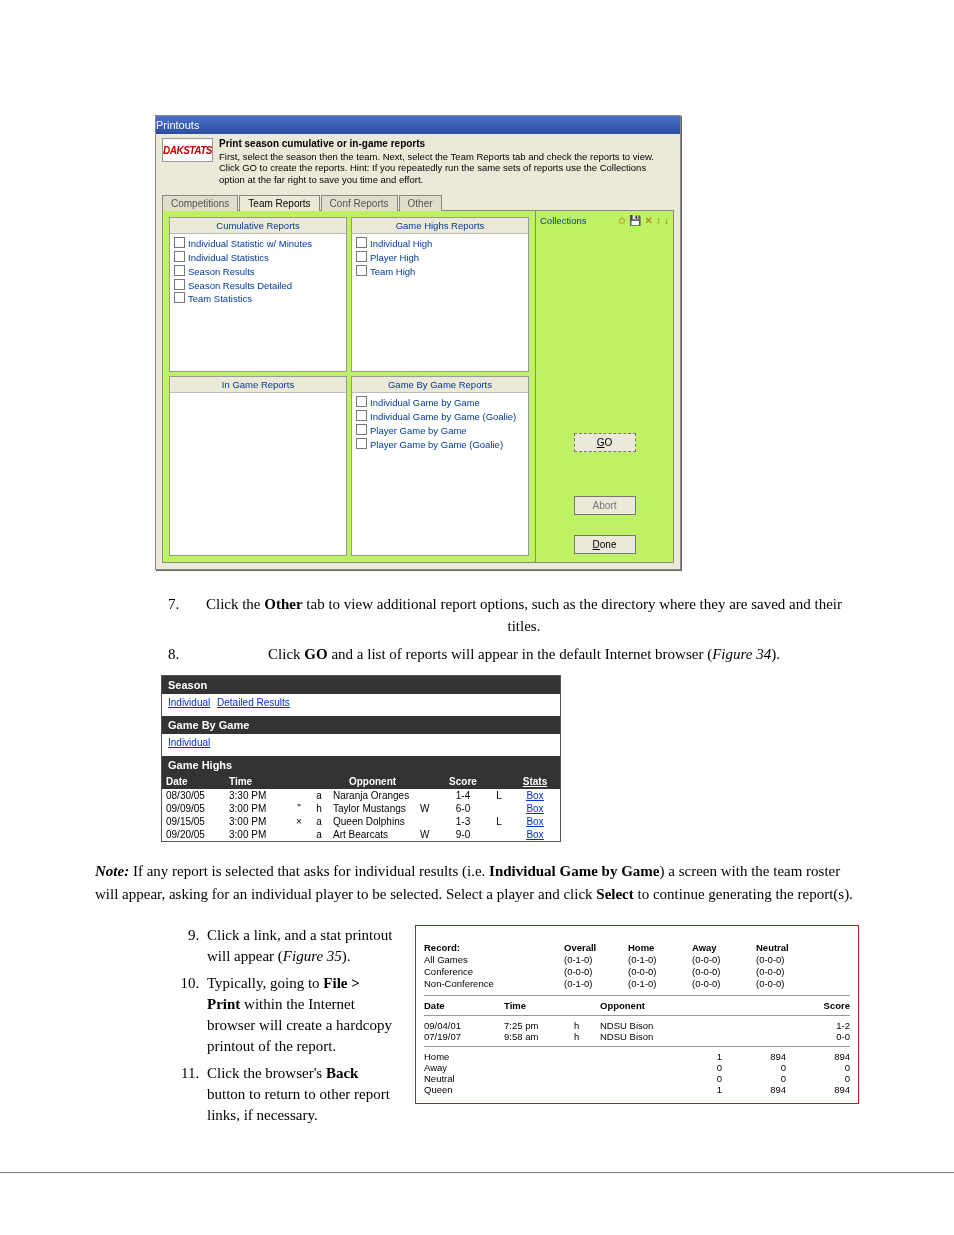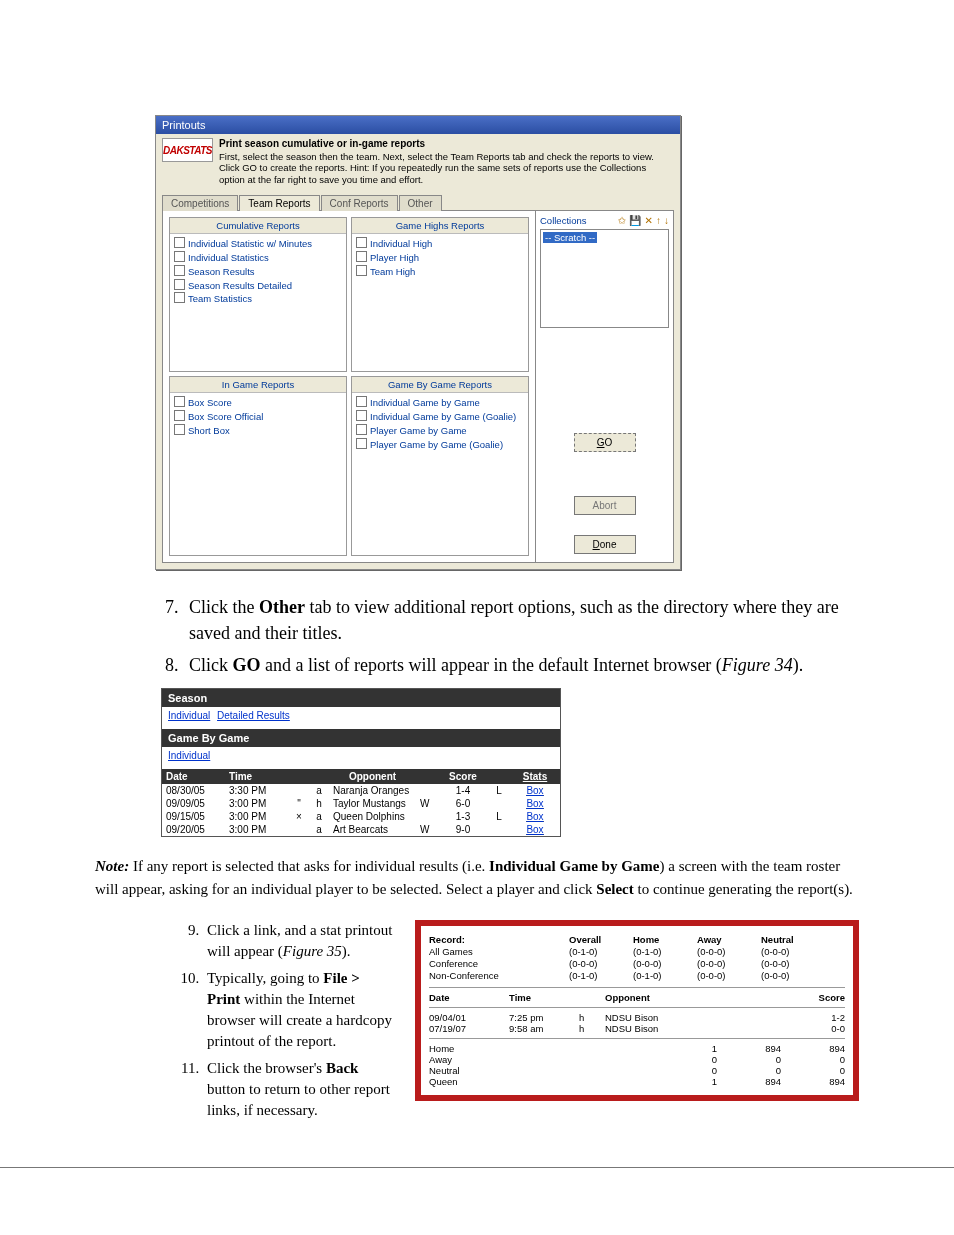--- a/index.html
+++ b/index.html
@@ -22,21 +22,21 @@
     border: 1px solid #888;
     background: #ece9d8;
     font-family: Tahoma, sans-serif;
     font-size: 10px;
     color: #000;
     box-shadow: 1px 1px 0 #666;
   }
   .dlg-title {
     background: linear-gradient(#4a6fc6,#2b4ea3);
     color: #fff;
-    padding: 3px 6px;
+    padding: 3px 0;
     font-size: 11px;
   }
   .dlg-head {
     display: flex;
     padding: 4px 6px 8px 6px;
     gap: 6px;
   }
   .logo {
     width: 80px;
     height: 22px;
@@ -78,21 +78,21 @@
   }
   .tab.inactive {
     background: #e0ddcc;
     color: #555;
   }
   .tab-body {
     display: flex;
     border: 1px solid #888;
     margin: 0 6px 6px 6px;
     min-height: 335px;
-    background: #ffffff;
+    background: #bef264;
   }
   .left-cols {
     flex: 1;
     display: grid;
     grid-template-columns: 1fr 1fr;
     grid-template-rows: 155px 180px;
     gap: 4px;
     padding: 6px;
   }
   .report-box {
@@ -171,23 +171,24 @@
     margin: 4px auto 0 auto;
     width: 60px;
   }
   .btn.solid {
     border-style: solid;
     color: #777;
   }
   
   .body-text {
     font-family: "Palatino Linotype","Times New Roman",serif;
-    font-size: 18px;
+    font-size: 15px;
     line-height: 1.45;
     margin-top: 24px;
+    text-align: center;
   }
   ol.steps {
     padding-left: 88px;
     margin: 0;
   }
   ol.steps li {
     padding-left: 6px;
     margin-bottom: 6px;
   }
   
@@ -265,24 +266,24 @@
     line-height: 1.4;
     padding-left: 28px;
     margin: 0;
   }
   ol.steps2 li {
     padding-left: 4px;
     margin-bottom: 6px;
   }
   .fig3 {
     flex:1;
-    border: 6px solid #b91c1c;
+    border: 1px solid #b91c1c;
     font-family: Verdana, Tahoma, sans-serif;
     font-size: 9.5px;
-    padding: 8px 8px 8px 8px;
+    padding: 16px 8px 8px 8px;
   }
   .rec-grid {
     display: grid;
     grid-template-columns: 140px 64px 64px 64px 64px;
     font-size: 9.5px;
     row-gap: 1px;
     margin-bottom: 6px;
   }
   .rec-grid .hdr {
     font-weight: bold;
@@ -346,25 +347,20 @@
         <div class="report-box">
           <div class="rb-title">Game Highs Reports</div>
           <div class="rb-list">
             <div><span class="cb"></span><span>Individual High</span></div>
             <div><span class="cb"></span><span>Player High</span></div>
             <div><span class="cb"></span><span>Team High</span></div>
           </div>
         </div>
         <div class="report-box">
           <div class="rb-title">In Game Reports</div>
-          <div class="rb-list">
-            <div><span class="cb"></span><span>Box Score</span></div>
-            <div><span class="cb"></span><span>Box Score Official</span></div>
-            <div><span class="cb"></span><span>Short Box</span></div>
-          </div>
         </div>
         <div class="report-box">
           <div class="rb-title">Game By Game Reports</div>
           <div class="rb-list">
             <div><span class="cb"></span><span>Individual Game by Game</span></div>
             <div><span class="cb"></span><span>Individual Game by Game (Goalie)</span></div>
             <div><span class="cb"></span><span>Player Game by Game</span></div>
             <div><span class="cb"></span><span>Player Game by Game (Goalie)</span></div>
           </div>
         </div>
@@ -373,23 +369,20 @@
         <div class="coll-head">
           <span class="title">Collections</span>
           <div class="coll-icons">
             <span>✩</span>
             <span>💾</span>
             <span>✕</span>
             <span>↑</span>
             <span>↓</span>
           </div>
         </div>
-        <div class="coll-list">
-          <span class="scratch">-- <span>Scratch</span> --</span>
-        </div>
         <div style="flex:1"></div>
         <div class="btn"><u>G</u><span>O</span></div>
         <div style="height:40px"></div>
         <div class="btn solid">Abort</div>
         <div style="height:16px"></div>
         <div class="btn solid" style="color:#000"><u>D</u>one</div>
       </div>
     </div>
   </div>
 
@@ -407,20 +400,21 @@
   <div class="fig2">
     <div class="sec-head">Season</div>
     <div class="sec-links">
       <a>Individual</a>
       <a>Detailed Results</a>
     </div>
     <div class="sec-head">Game By Game</div>
     <div class="sec-links">
       <a>Individual</a>
     </div>
+    <div class="sec-head">Game Highs</div>
     <div class="gh-headrow">
       <div class="gh-c1">Date</div>
       <div class="gh-c2">Time</div>
       <div class="gh-c3"></div>
         <div class="gh-c4"></div>
       <div class="gh-c5">Opponent</div>
       <div style="width:14px"></div>
       <div class="gh-c6">Score</div>
       <div class="gh-c7"></div>
       <div class="gh-c8">Stats</div>

